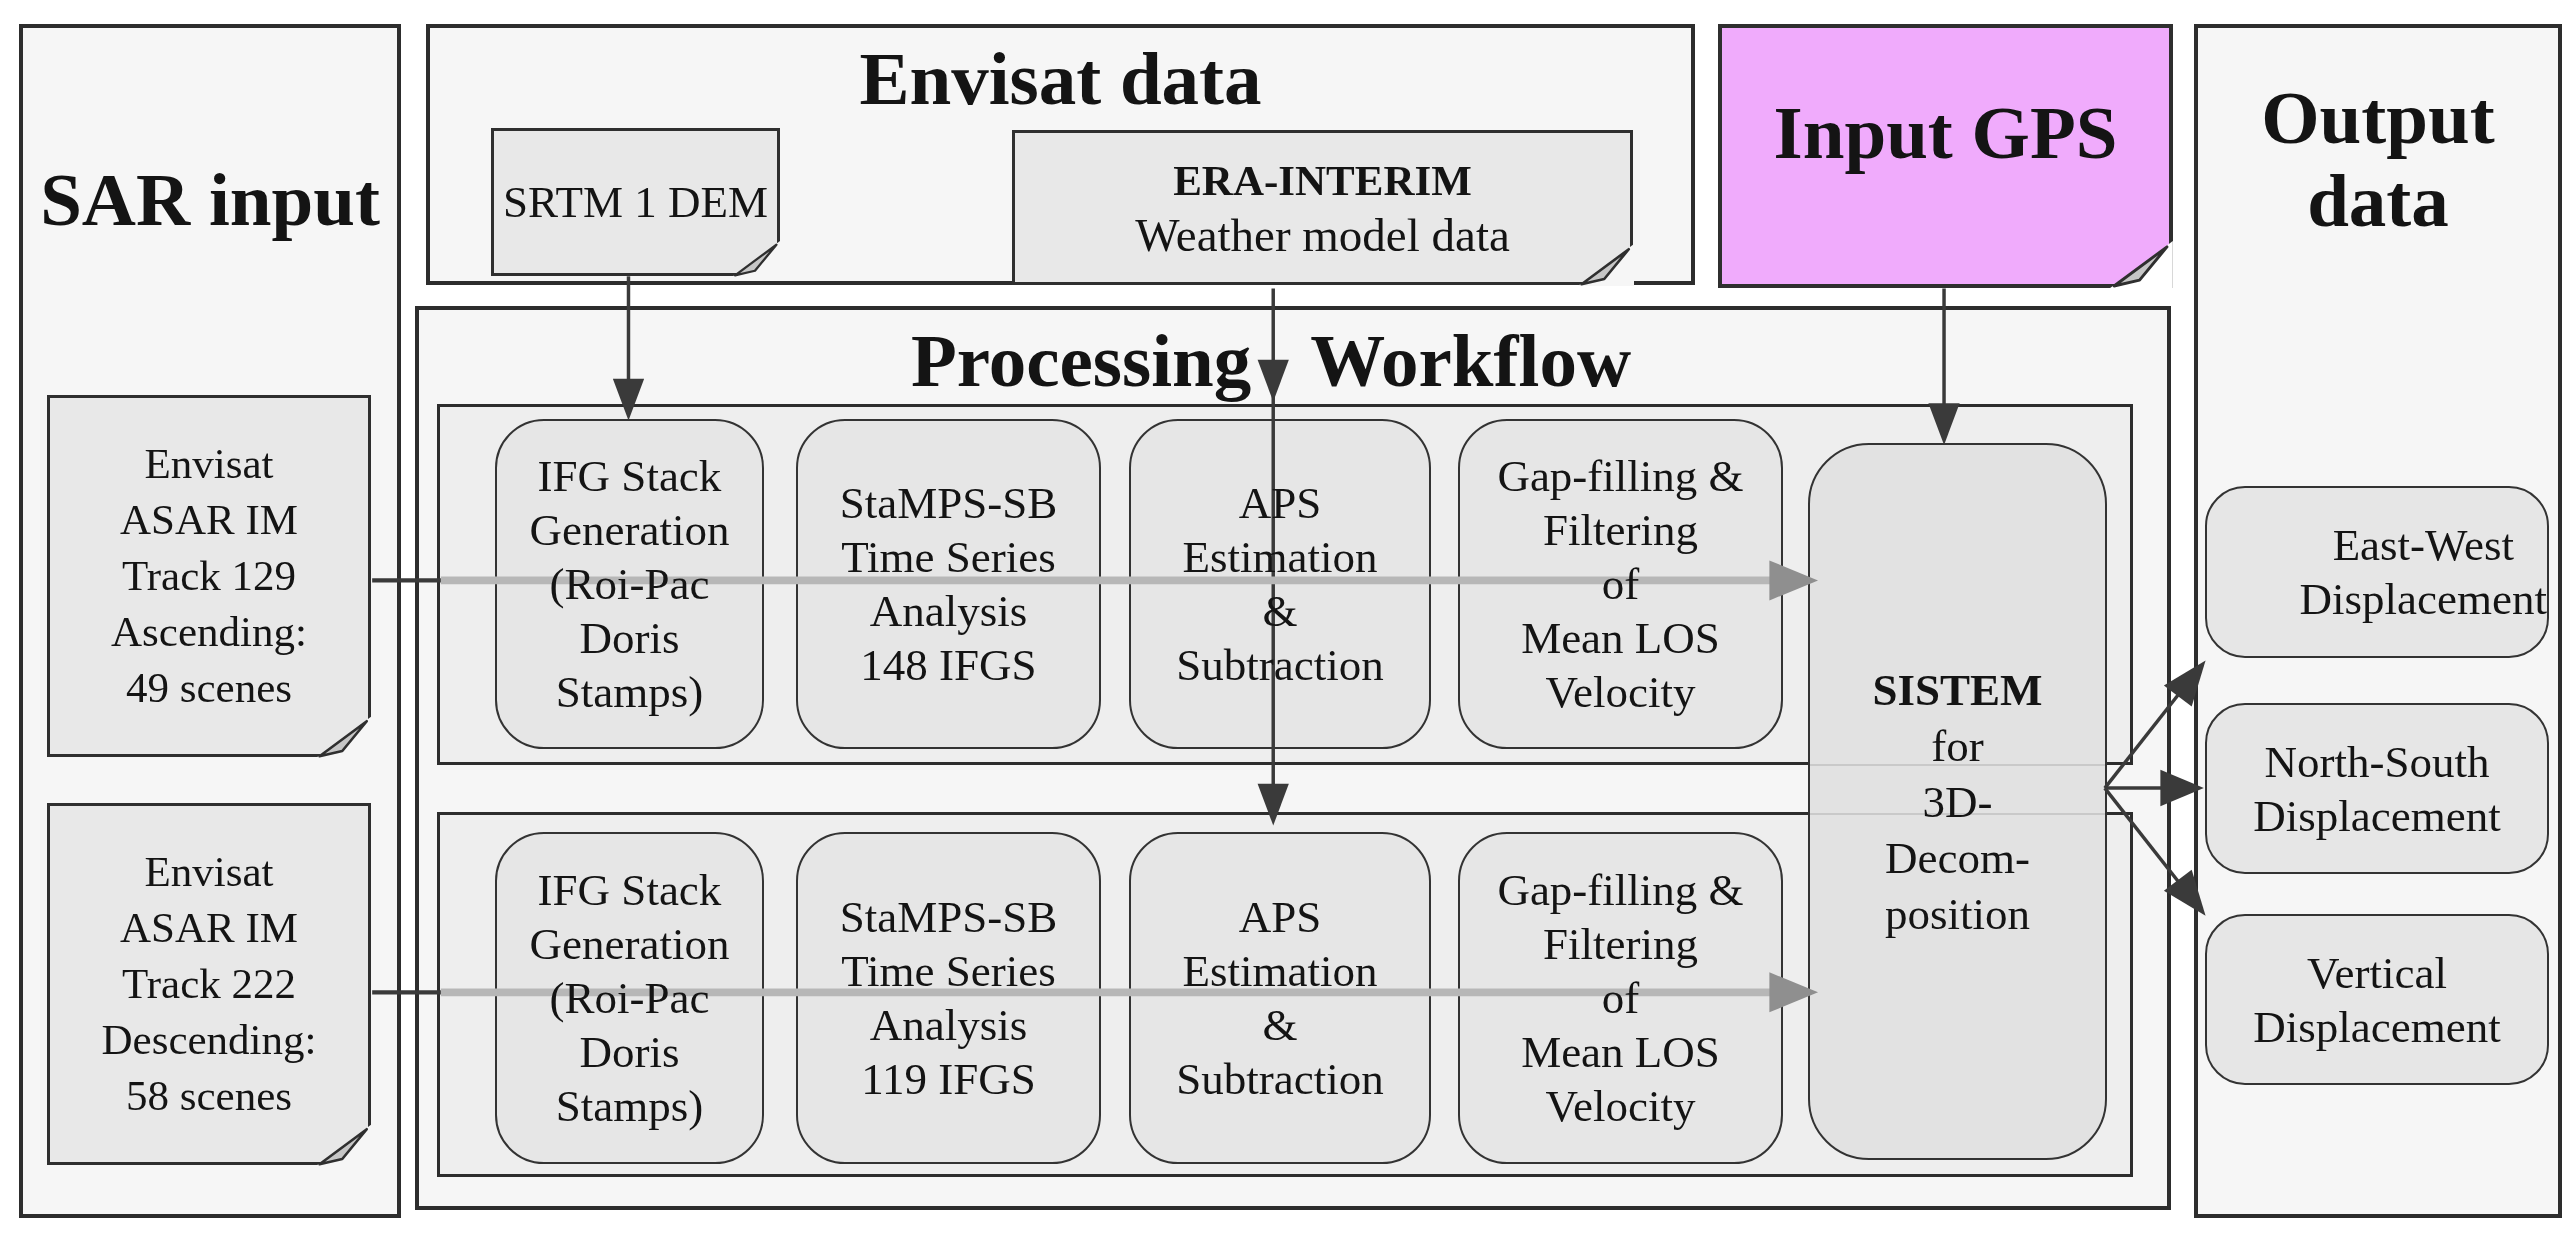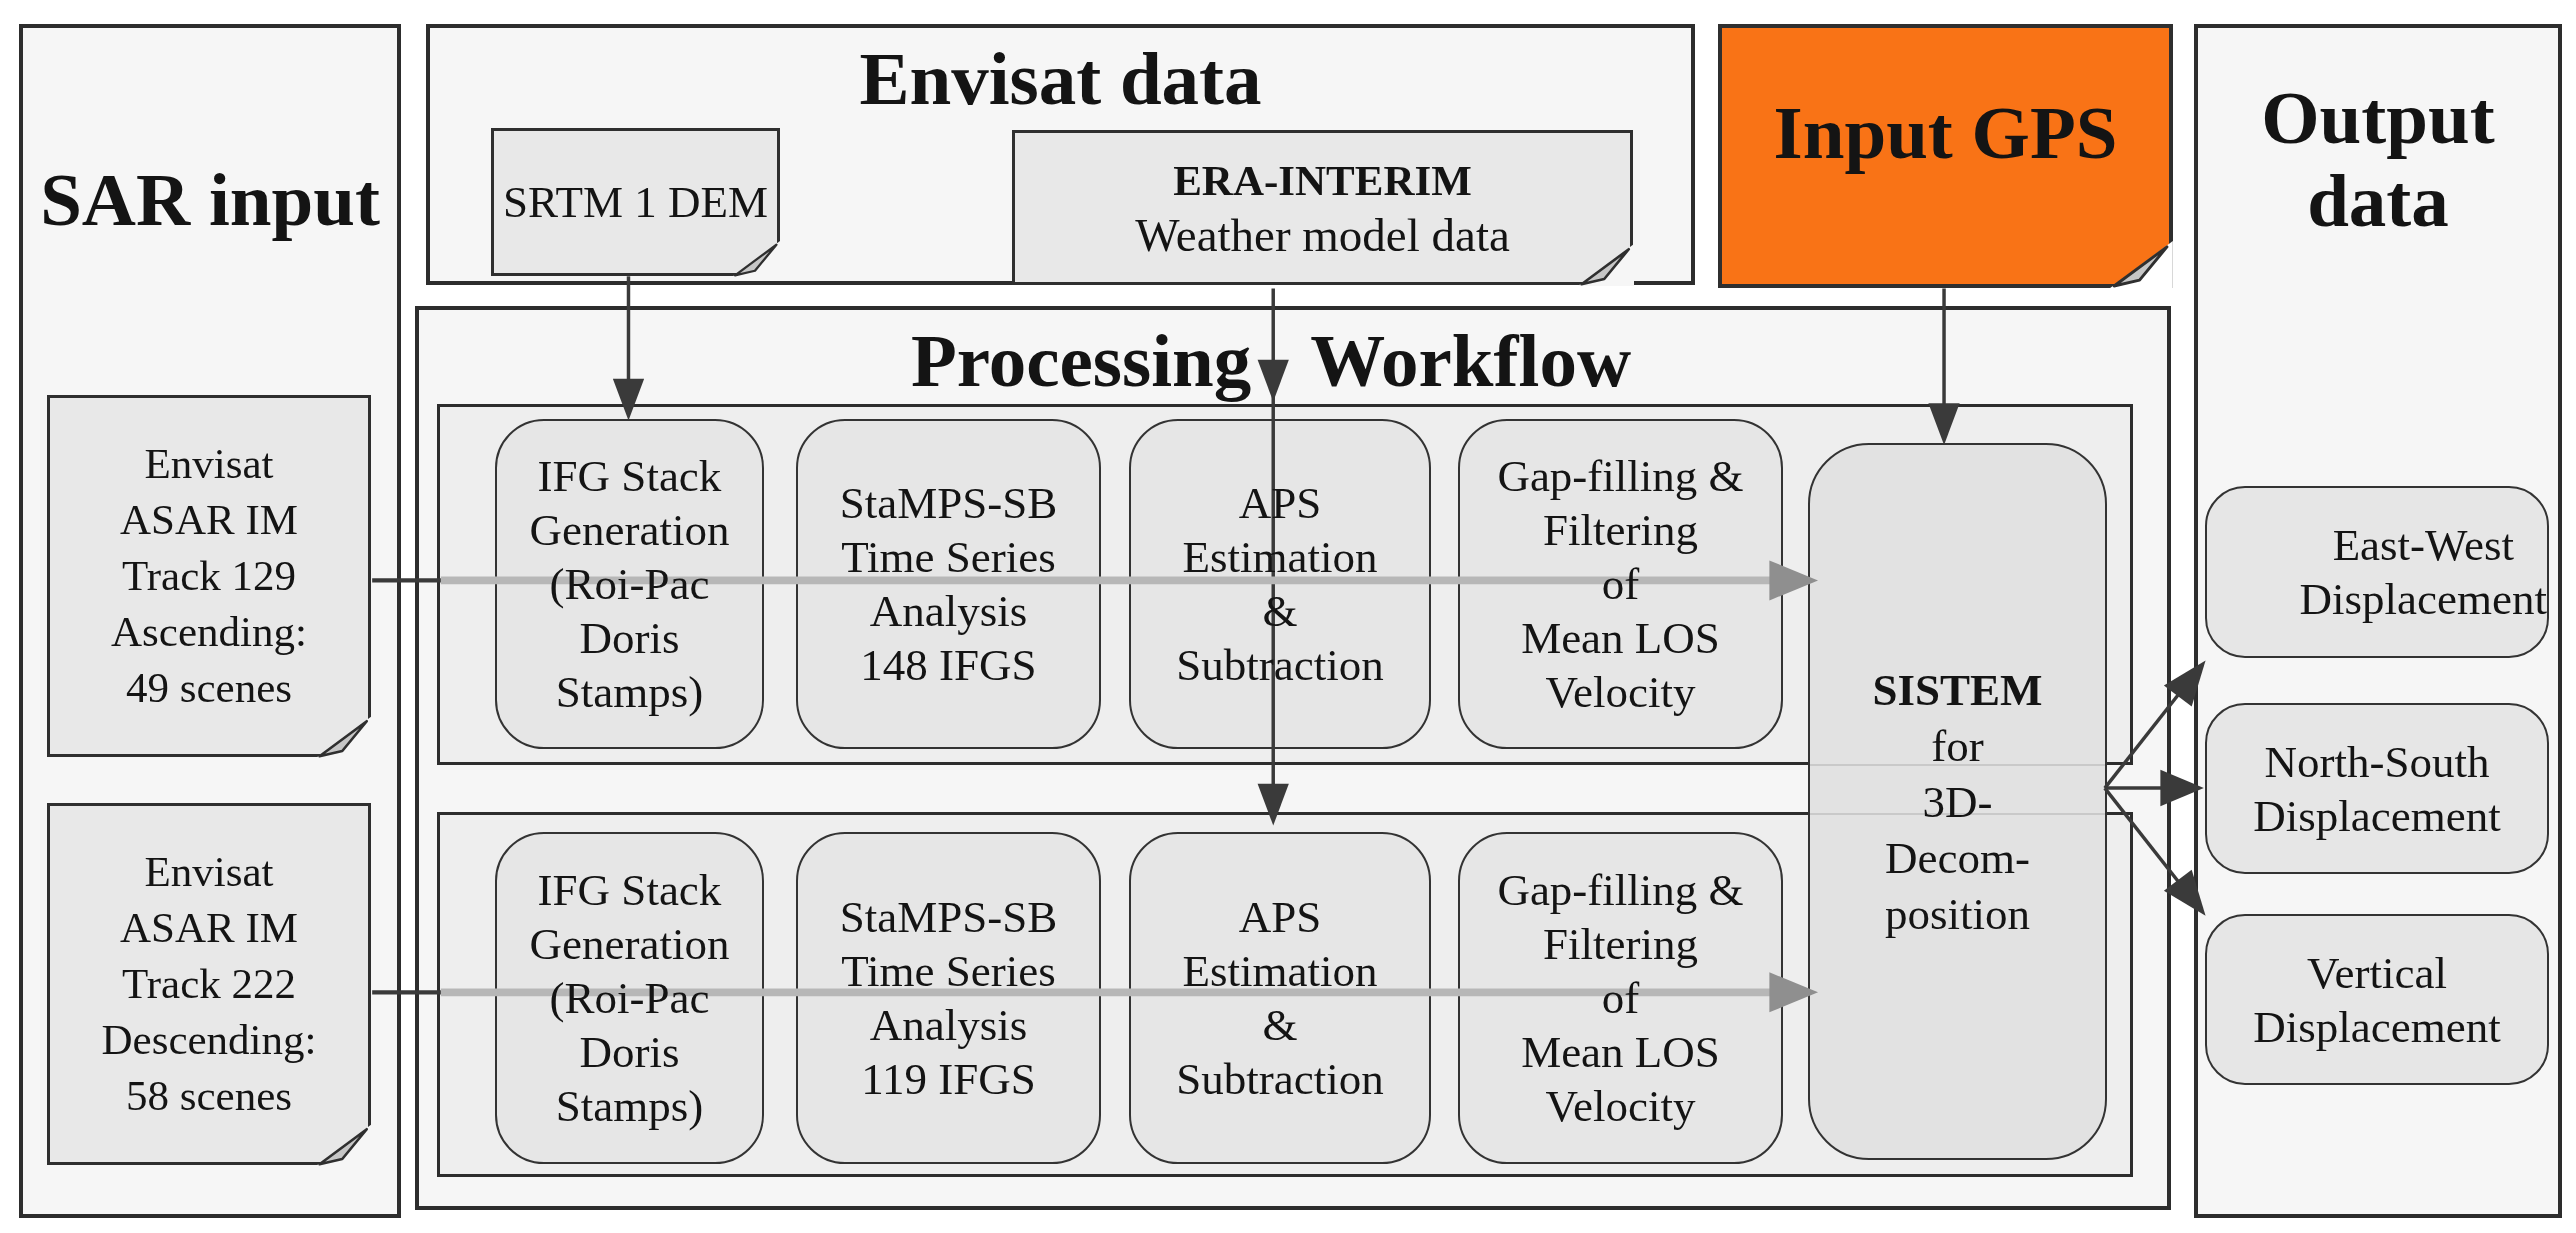--- a/index.html
+++ b/index.html
@@ -82,21 +82,21 @@
   <div class="note era" style="left:582px;top:102px;width:621px;height:155px;">
     <span class="txt-title">ERA-INTERIM</span>
     <span class="txt">Weather model data</span>
     <svg class="fold" width="56" height="42" viewBox="0 0 64 48">
       <polygon points="0,48 64,48 64,0" fill="#f6f6f6"></polygon>
       <polygon points="4,46 58,6 30,40" fill="#c6c6c6" stroke="#2f2f2f" stroke-width="3" stroke-linejoin="round"></polygon>
     </svg>
   </div>
 </div>
 
-<div class="note gps-note" style="left:1718px;top:24px;width:455px;height:264px;border-width:4.3px;background:#f97316;">
+<div class="note gps-note" style="left:1718px;top:24px;width:455px;height:264px;border-width:4.3px;background:#f0abfc;">
   <span class="txt" style="font-size:75px;font-weight:bold;line-height:83px;">Input GPS</span>
   <svg class="fold" width="63" height="47" viewBox="0 0 64 48">
     <polygon points="0,48 64,48 64,0" fill="#ffffff"></polygon>
     <polygon points="4,46 58,6 30,40" fill="#c6c6c6" stroke="#2f2f2f" stroke-width="3" stroke-linejoin="round"></polygon>
   </svg>
 </div>
 
 <div class="panel" style="left:415px;top:306px;width:1756px;height:904px;">
   <div class="proc-title-wrap">
     <span>Processing</span>

